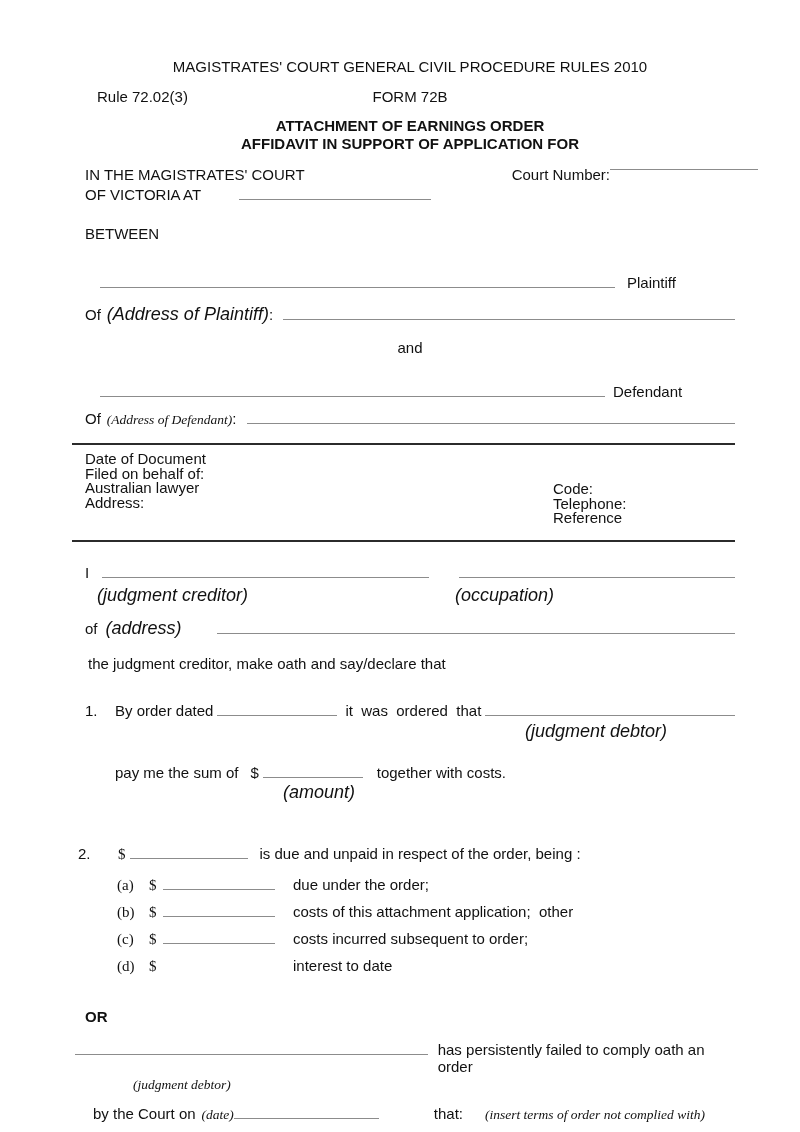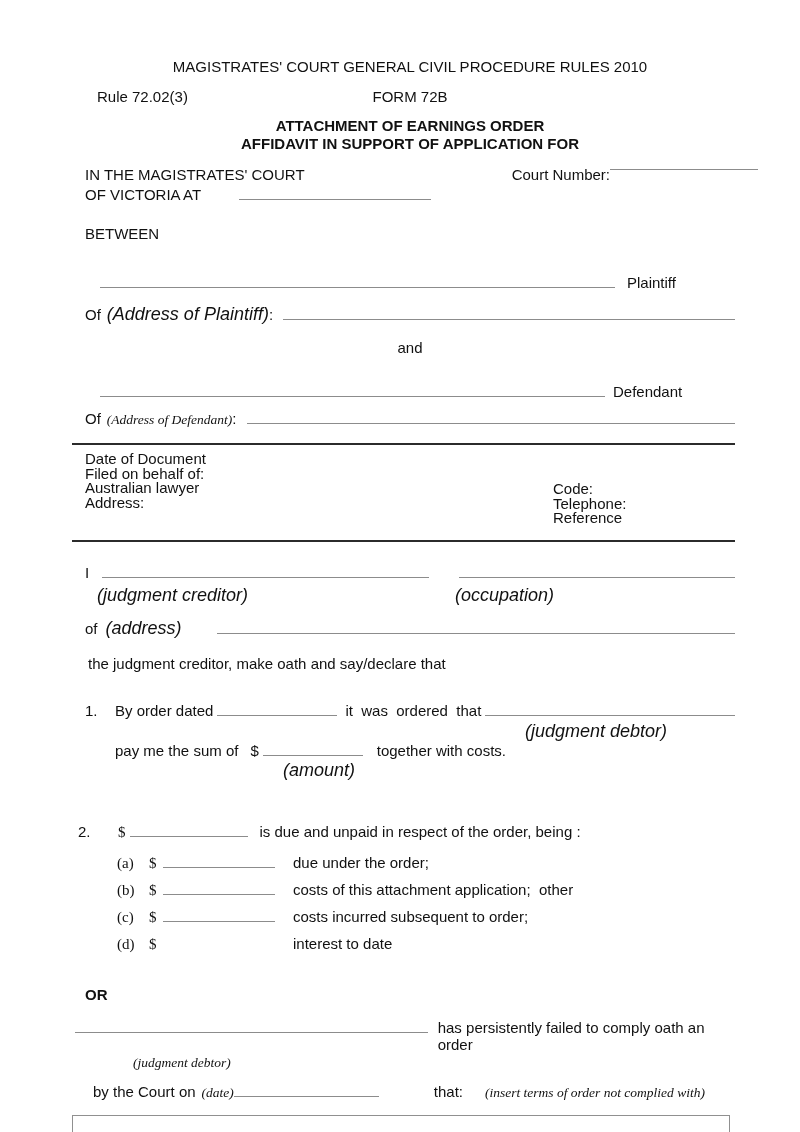--- a/index.html
+++ b/index.html
@@ -70,21 +70,21 @@
   .of-line { flex:1; margin-left:35px; }
   .declaration { margin-top:16px; margin-left:3px; }
 
   .item1 { margin-top:30px; }
   .item-num { display:inline-block; width:30px; }
   .i1-date-line { width:120px; margin-left:4px; }
   .i1-mid { margin-left:8px; }
   .i1-debtor-line { flex:1; margin-left:4px; }
   .i1-hint-row { margin-top:2px; }
   .i1-debtor-hint { margin-left:440px; display:inline-block; }
-  .i1-pay-row { margin-top:0; padding-left:30px; }
+  .i1-pay-row { margin-top:22px; padding-left:30px; }
   .i1-dollar { margin-left:12px; margin-right:4px; }
   .i1-amount-line { width:100px; }
   .i1-costs { margin-left:14px; }
   .i1-amount-hint { margin-left:198px; display:inline-block; margin-top:1px; }
 
   .item2 { margin-top:42px; }
   .i2-row1 { margin-left:-7px; }
   .item2-num { display:inline-block; width:40px; }
   .i2-amount-line { width:118px; margin-left:4px; }
   .i2-text { margin-left:12px; }

